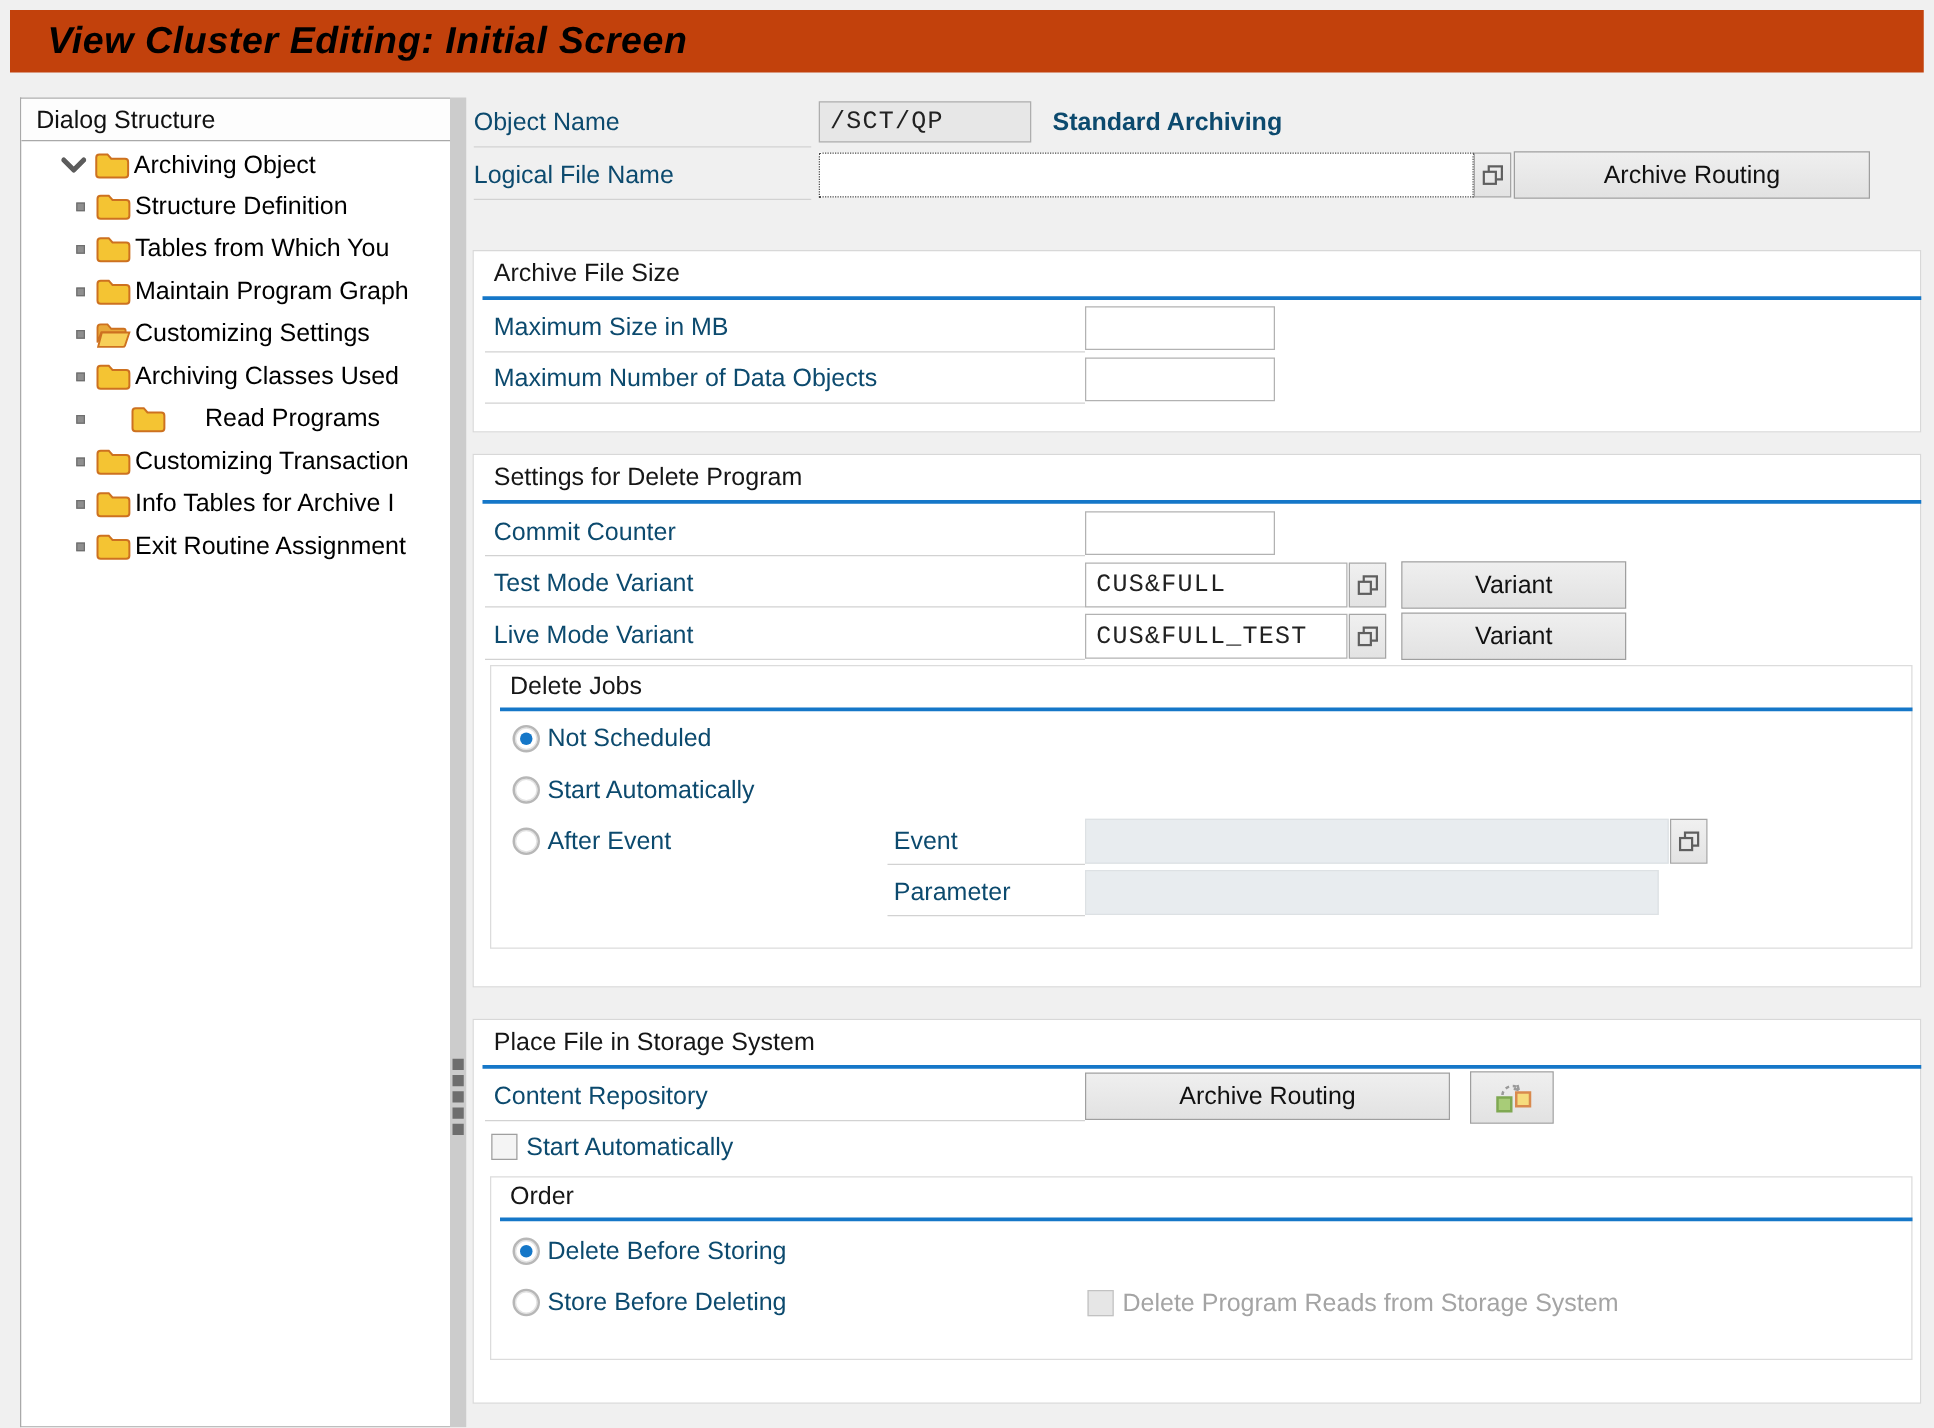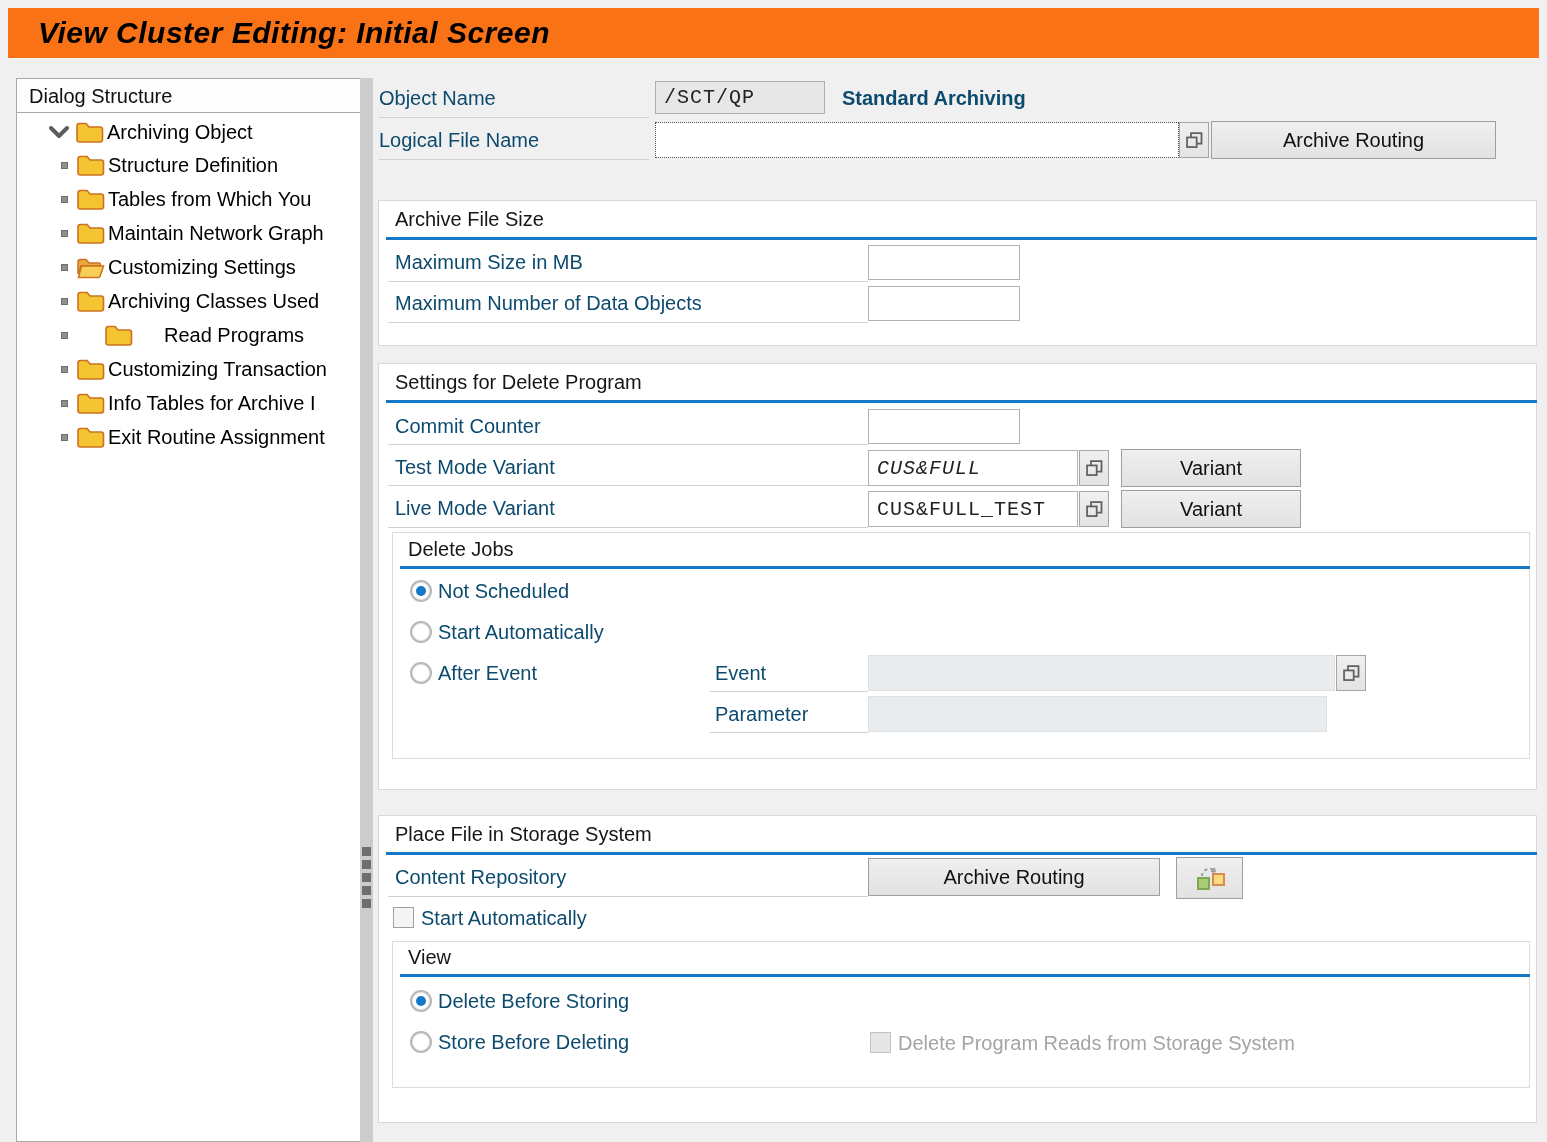--- a/index.html
+++ b/index.html
@@ -1,21 +1,21 @@
 <!DOCTYPE html>
 <html><head>
 <meta charset="utf-8">
 <style>
   * { margin:0; padding:0; box-sizing:border-box; }
   html,body { background:#f0f0f0; }
   body { font-family:"Liberation Sans", sans-serif; color:#1c1c1c; }
   #app { position:relative; width:1547px; height:1142px; background:#f0f0f0; overflow:hidden; }
 
   
-  .titlebar { position:absolute; left:8px; top:8px; width:1531px; height:50px; background:#f97316; display:flex; align-items:center; }
+  .titlebar { position:absolute; left:8px; top:8px; width:1531px; height:50px; background:#c2410c; display:flex; align-items:center; }
   .titlebar h1 { font-size:30px; font-style:italic; font-weight:bold; color:#000; padding-left:30px; letter-spacing:.5px; }
 
   
   .tree-panel { position:absolute; left:16px; top:78px; width:344px; height:1064px; background:#fff; border:1px solid #a9a9a9; border-right:none; overflow:hidden; }
   .tree-header { height:34px; line-height:34px; padding-left:12px; font-size:20px; color:#111; border-bottom:1px solid #a9a9a9; background:#fdfdfd; }
   .tree-item { position:absolute; height:32px; display:flex; align-items:center; white-space:nowrap; overflow:hidden; width:340px; }
   .tree-item .lbl-t { font-size:20px; color:#000; }
   .chev { width:20px; height:14px; margin:0 6px 0 12px; flex:0 0 auto; }
   .bullet { width:7px; height:7px; background:#8f8f8f; border:1px solid #6f6f6f; margin:0 8px 0 44px; flex:0 0 auto; }
   .folder-svg { width:29px; height:24px; margin-right:3px; flex:0 0 auto; }
@@ -84,21 +84,21 @@
       <svg class="folder-svg" viewBox="0 0 29 24">
           <path d="M2 6 C2 4.5 3 3.5 4.5 3.5 H11 L14 7 H25 C26.5 7 27.5 8 27.5 9.5 V19.5 C27.5 21 26.5 22 25 22 H4.5 C3 22 2 21 2 19.5 Z" fill="#f4c433" stroke="#cd7120" stroke-width="1.6"></path>
         </svg>
       <span class="lbl-t">Tables from Which You</span>
     </div>
     <div class="tree-item" style="top:138px;">
       <span class="bullet"></span>
       <svg class="folder-svg" viewBox="0 0 29 24">
           <path d="M2 6 C2 4.5 3 3.5 4.5 3.5 H11 L14 7 H25 C26.5 7 27.5 8 27.5 9.5 V19.5 C27.5 21 26.5 22 25 22 H4.5 C3 22 2 21 2 19.5 Z" fill="#f4c433" stroke="#cd7120" stroke-width="1.6"></path>
         </svg>
-      <span class="lbl-t">Maintain Network Graph</span>
+      <span class="lbl-t">Maintain Program Graph</span>
     </div>
     <div class="tree-item" style="top:172px;">
       <span class="sel-bg"></span>
       <span class="bullet"></span>
       <svg class="folder-svg" viewBox="0 0 29 24">
           <path d="M2 7 C2 5.5 3 4.5 4.5 4.5 H10 L13 8 H23 C24 8 24.5 8.7 24.5 9.7 V11 H5 L2 19 Z" fill="#e8a93a" stroke="#cd7120" stroke-width="1.5"></path>
           <path d="M5.5 11 H27.5 L24 21.5 C23.7 22.3 23 22.5 22.3 22.5 H2.5 Z" fill="#f7cf58" stroke="#cd7120" stroke-width="1.5"></path>
         </svg>
       <span class="lbl-t">Customizing Settings</span>
     </div>
@@ -176,21 +176,21 @@
   <div class="grp" style="left:378px; top:363px; width:1159px; height:427px;"></div>
   <span class="sec-title" style="left:395px; top:371px;">Settings for Delete Program</span>
   <div class="blue-rule" style="left:386px; top:400px; width:1151px;"></div>
 
   <span class="lbl" style="left:395px; top:415px;">Commit Counter</span>
   <div class="sep" style="left:388px; top:444px; width:480px;"></div>
   <div class="fld mono" style="left:868px; top:409px; width:152px; height:35px;"></div>
 
   <span class="lbl" style="left:395px; top:456px;">Test Mode Variant</span>
   <div class="sep" style="left:388px; top:485px; width:480px;"></div>
-  <div class="fld mono" style="left:868px; top:450px; width:210px; height:36px;font-style:italic;">CUS&amp;FULL</div>
+  <div class="fld mono" style="left:868px; top:450px; width:210px; height:36px;">CUS&amp;FULL</div>
   <div class="f4" style="left:1079px; top:450px; height:36px;">
     <svg viewBox="0 0 24 24">
         <rect x="3.5" y="8.5" width="11" height="11" fill="none" stroke="#5f5f5f" stroke-width="2"></rect>
         <path d="M8 8.5 V3.5 H20 V15.5 H15" fill="none" stroke="#5f5f5f" stroke-width="2"></path>
       </svg>
   </div>
   <div class="btn" style="left:1121px; top:449px; width:180px; height:38px;">Variant</div>
 
   <span class="lbl" style="left:395px; top:497px;">Live Mode Variant</span>
   <div class="sep" style="left:388px; top:527px; width:480px;"></div>
@@ -241,21 +241,21 @@
       <path d="M22 9 l-4 -1 m4 1 l-1 -4" stroke="#9a9a9a" stroke-width="2" fill="none"></path>
       <rect x="5" y="15" width="11" height="11" fill="#a8cc78" stroke="#7fa852" stroke-width="2"></rect>
       <rect x="20" y="11" width="11" height="11" fill="#f6dc7e" stroke="#d98a4e" stroke-width="2"></rect>
     </svg>
   </div>
 
   <span class="check" style="left:393px; top:907px;"></span>
   <span class="lbl" style="left:421px; top:907px;">Start Automatically</span>
 
   <div class="grp" style="left:392px; top:941px; width:1138px; height:147px; border-color:#dcdcdc;"></div>
-  <span class="sec-title" style="left:408px; top:946px;">View</span>
+  <span class="sec-title" style="left:408px; top:946px;">Order</span>
   <div class="blue-rule" style="left:400px; top:974px; width:1130px;"></div>
 
   <span class="radio on" style="left:410px; top:990px;"></span>
   <span class="lbl" style="left:438px; top:990px;">Delete Before Storing</span>
   <span class="radio" style="left:410px; top:1031px;"></span>
   <span class="lbl" style="left:438px; top:1031px;">Store Before Deleting</span>
 
   <span class="check disabled" style="left:870px; top:1032px;"></span>
   <span class="lbl disabled" style="left:898px; top:1032px;">Delete Program Reads from Storage System</span>
 

